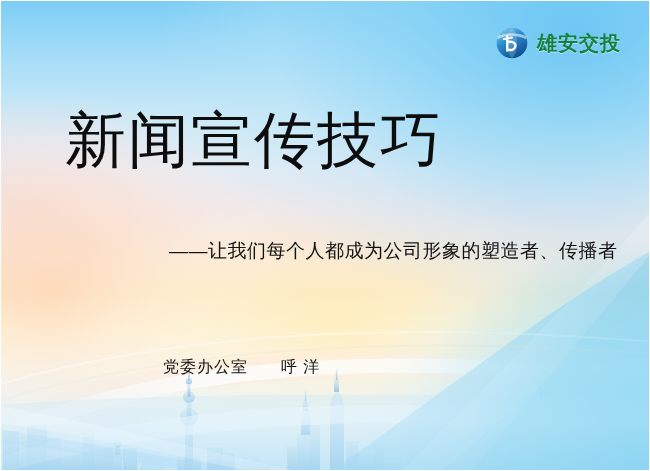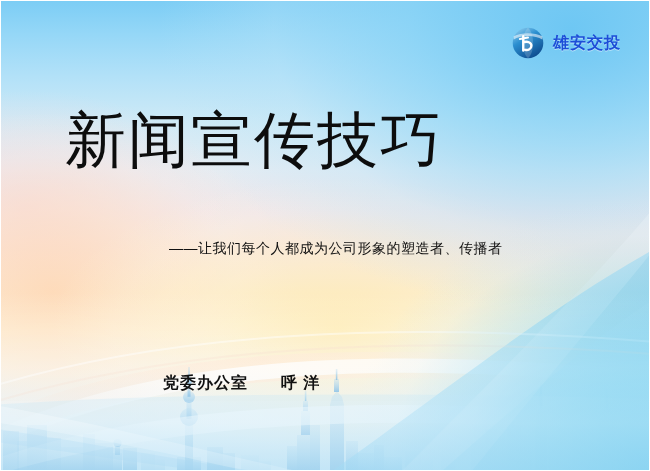--- a/index.html
+++ b/index.html
@@ -94,44 +94,44 @@
   .bg-svg{position:absolute;inset:0;width:650px;height:471px;}
 
   
   #logo{
     position:absolute;top:25px;right:28px;
     display:flex;align-items:center;gap:8px;
   }
   #logo .mark{width:34px;height:34px;display:block;}
   #logo .wordmark{
     font-family:"Liberation Sans","DejaVu Sans",sans-serif;
-    font-size:16px;font-weight:bold;letter-spacing:1px;
-    color:#1d4ed8;
+    font-size:20px;font-weight:bold;letter-spacing:1px;
+    color:#15803d;
     white-space:nowrap;
     text-shadow:0 1px 0 rgba(255,255,255,0.45);
   }
 
   
   #title{
     position:absolute;left:64px;top:108px;
     font-family:"Liberation Serif","DejaVu Serif",serif;
     font-size:61px;line-height:1.05;font-weight:normal;
     color:#0d0d0d;letter-spacing:2px;white-space:nowrap;
   }
   #subtitle{
     position:absolute;left:168px;top:238px;
     font-family:"Liberation Sans","DejaVu Sans",sans-serif;
-    font-size:14px;line-height:1.3;font-weight:normal;
+    font-size:19px;line-height:1.3;font-weight:normal;
     color:#111111;letter-spacing:0.5px;white-space:nowrap;
   }
   #presenter{
     position:absolute;left:162px;top:356px;
     font-family:"Liberation Sans","DejaVu Sans",sans-serif;
-    font-size:16px;font-weight:bold;
-    color:#111111;letter-spacing:1px;white-space:nowrap;margin-top:16px;
+    font-size:16px;font-weight:normal;
+    color:#111111;letter-spacing:1px;white-space:nowrap;
   }
   #presenter .gap{display:inline-block;width:22px;}
 </style>
 </head>
 <body>
 
 <div id="slide">
 
   <div class="bg bg-base"></div>
   <div class="bg bg-pink"></div>

